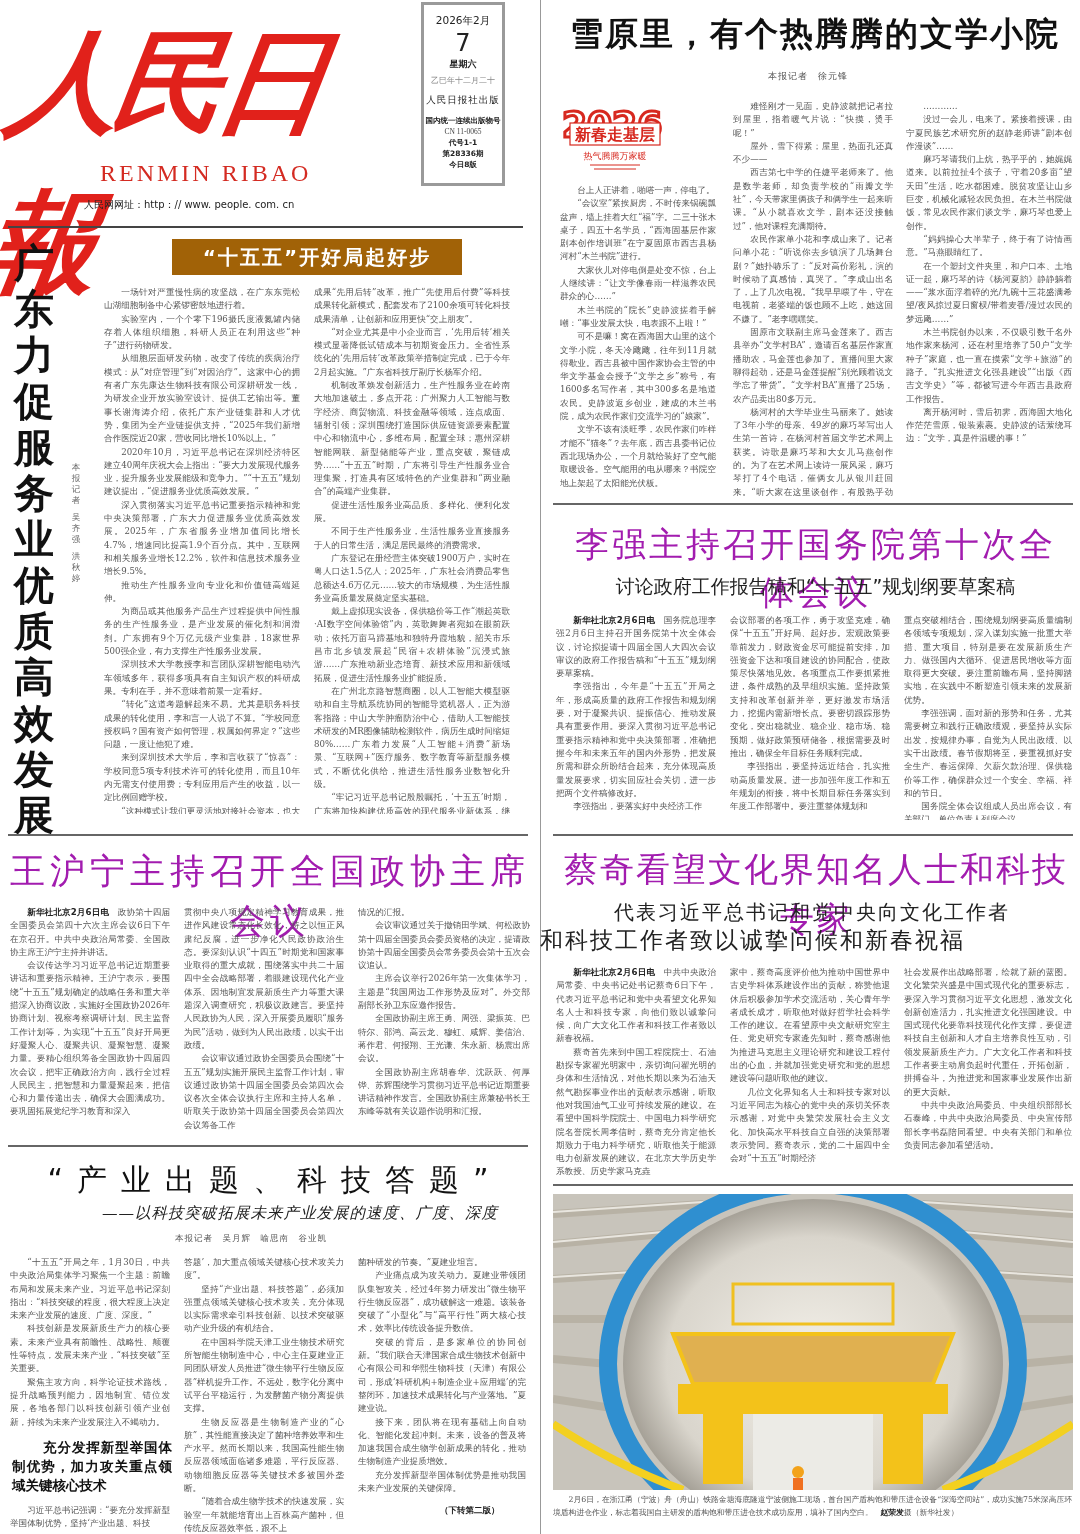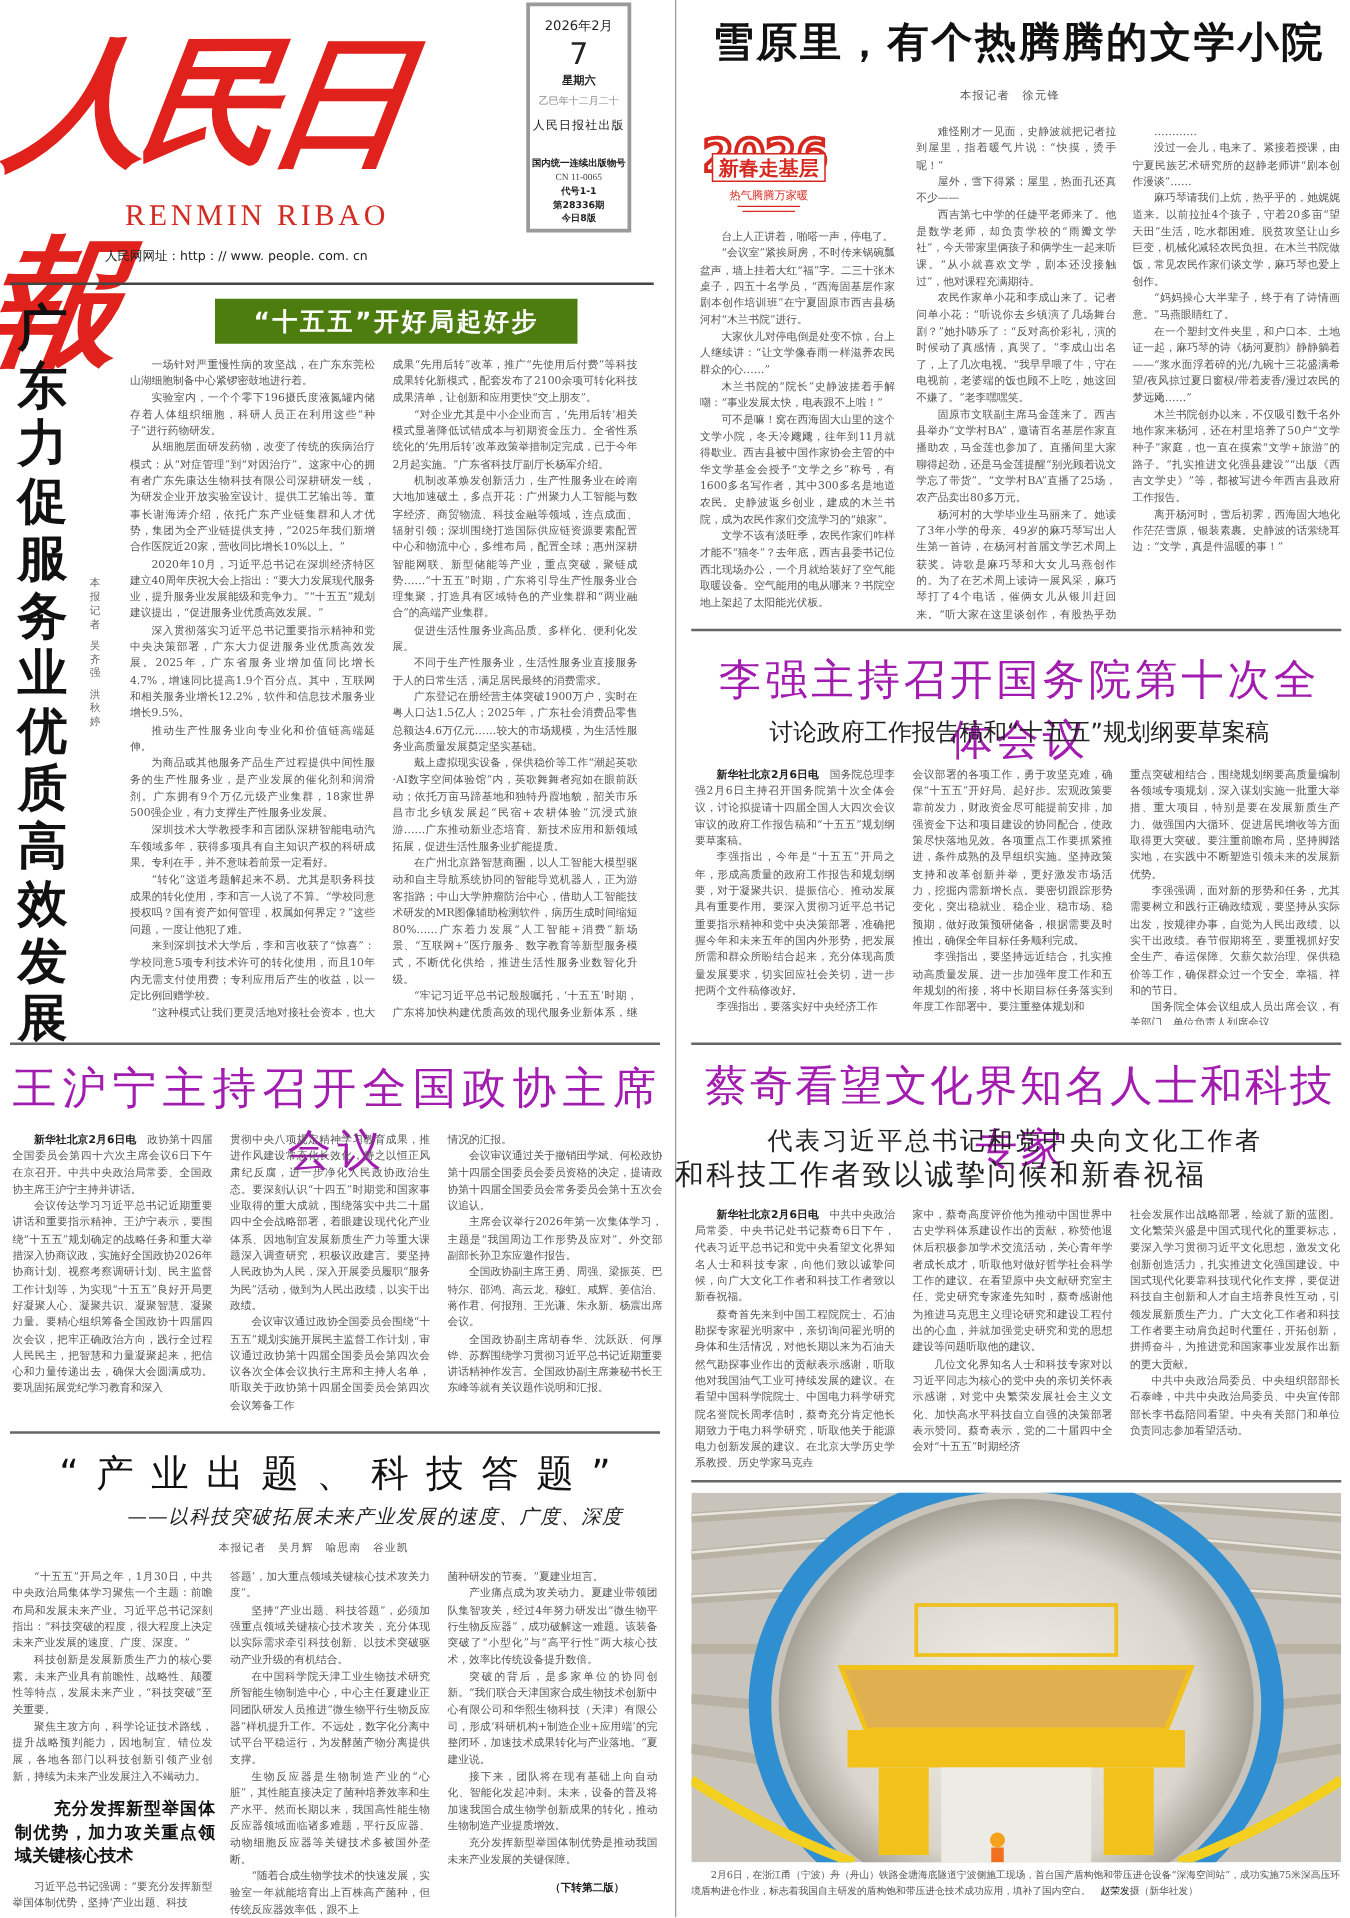--- a/index.html
+++ b/index.html
@@ -16,32 +16,32 @@
 .logo{left:10px;top:2px;width:380px;height:160px;color:#e1211b;font-size:112px;font-weight:bold;font-style:italic;letter-spacing:-8px;line-height:160px;font-family:"DejaVu Serif",serif;transform:skewX(-8deg)}
 .logo-en{left:100px;top:160px;color:#d42b22;font-size:24px;letter-spacing:3px;font-family:"Liberation Serif",serif}
 .site-url{left:84px;top:198px;font-size:10px;color:#222;font-family:"DejaVu Sans",sans-serif}
 .datebox{left:421px;top:2px;width:84px;height:184px;border:3px solid #9a9a9a;text-align:center;font-family:"DejaVu Sans",sans-serif;color:#222}
 .datebox .ym{font-size:10.5px;margin-top:9px}
 .datebox .day{font-size:24px;line-height:26px;margin-top:2px}
 .datebox .wd{font-size:9px;font-weight:bold;margin-top:2px}
 .datebox .lunar{font-size:8px;color:#888;margin-top:4px}
 .datebox .pub{font-size:9.5px;margin-top:8px;letter-spacing:1px}
 .datebox .small{font-size:7.5px;line-height:11px}
-.datebox .issn{font-weight:bold;margin-top:18px}
+.datebox .issn{font-weight:bold;margin-top:8px}
 .datebox .cn{font-family:"Liberation Serif",serif;color:#444}
 
 .hl-sans{font-family:"DejaVu Sans",sans-serif;font-weight:bold;color:#111}
 .hl-serif{font-family:"DejaVu Serif",serif;color:#a21caf}
-.banner{left:172px;top:239px;width:290px;height:36px;background:#4d7c0f;color:#fff;font-size:20px;font-weight:bold;text-align:center;line-height:36px;letter-spacing:2px;font-family:"DejaVu Sans",sans-serif}
+.banner{left:172px;top:239px;width:290px;height:36px;background:#a16207;color:#fff;font-size:20px;font-weight:bold;text-align:center;line-height:36px;letter-spacing:2px;font-family:"DejaVu Sans",sans-serif}
 .vert-title{left:8px;top:240px;width:52px;font-size:40px;line-height:46px;font-weight:bold;font-family:"DejaVu Sans",sans-serif;color:#111;text-align:center}
 .vert-byline{left:68px;top:462px;width:16px;font-size:8.5px;line-height:11px;color:#666;text-align:center}
 .spring-logo{left:560px;top:103px;width:140px;height:72px}
 .photo{left:553px;top:1194px;width:520px;height:296px;overflow:hidden}
 .caption{left:553px;top:1494px;width:520px;font-size:7.8px;line-height:12.5px;color:#555;font-family:"DejaVu Serif",serif}
-.caption .credit{color:#222;font-weight:normal}
+.caption .credit{color:#222;font-weight:bold}
 .dateline{font-weight:bold;color:#222;font-family:"DejaVu Sans",sans-serif}
 .subhead{font-family:"DejaVu Sans",sans-serif;font-weight:bold;color:#111}
 </style>
 </head>
 <body>
 
 <div class="abs logo">人民日報</div>
 <div class="abs logo-en">RENMIN RIBAO</div>
 <div class="abs site-url">人民网网址：http：// www. people. com. cn</div>
 

